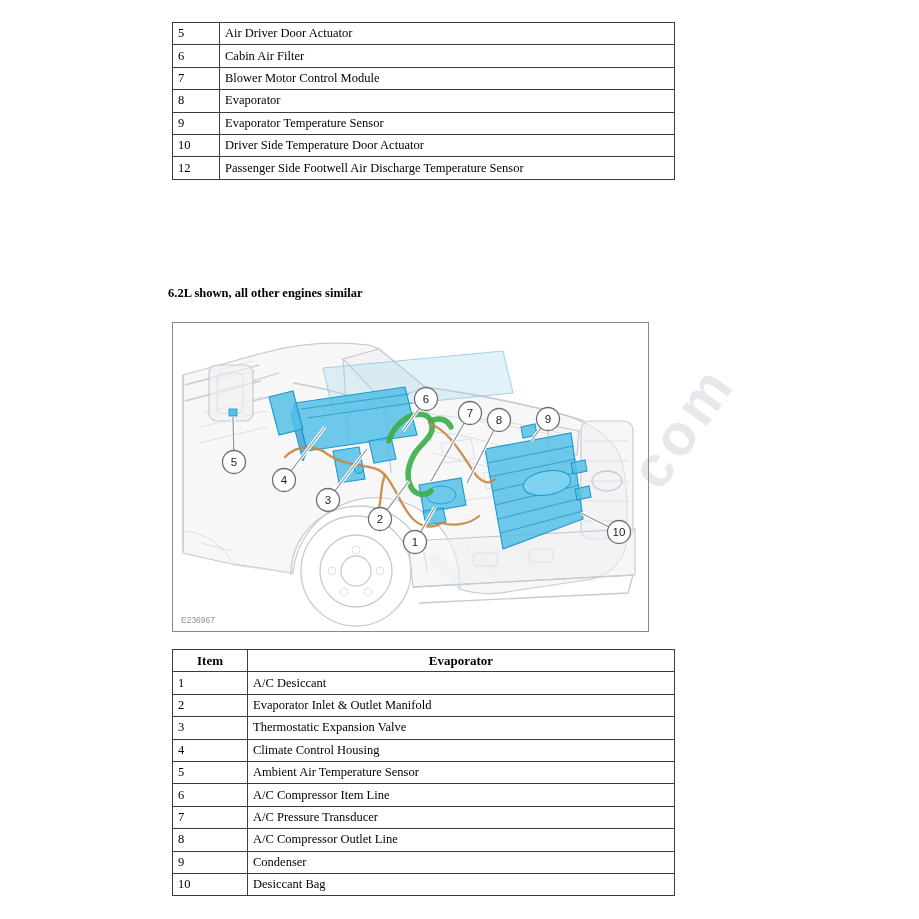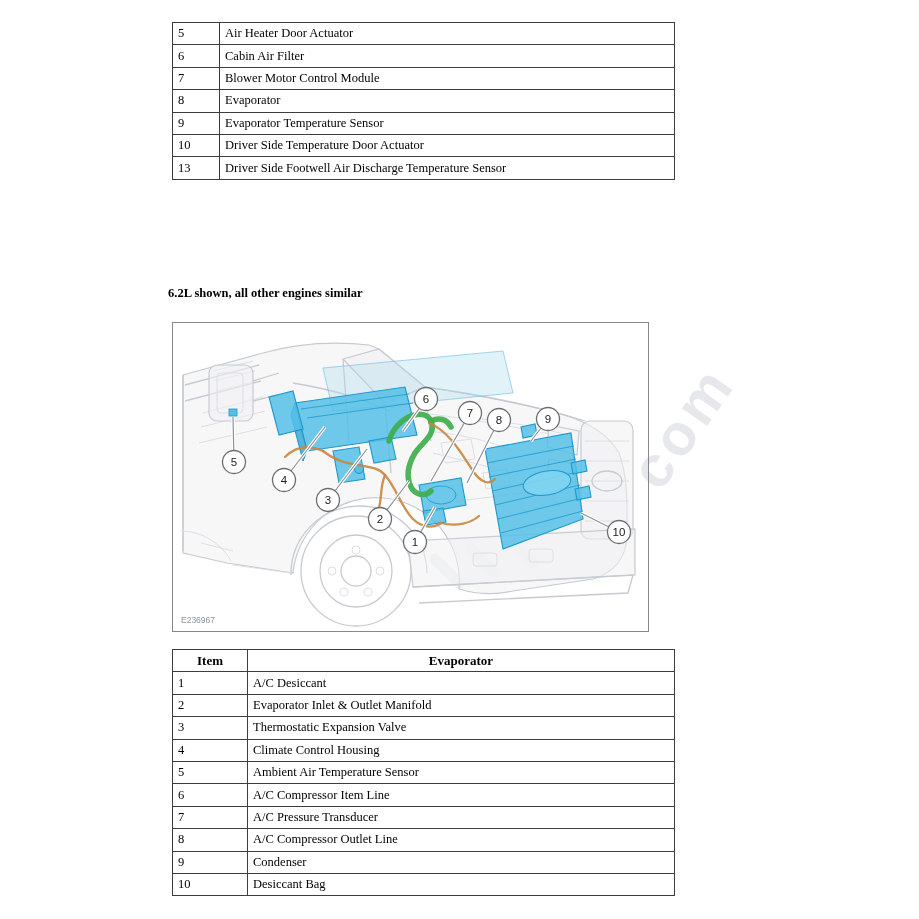--- a/index.html
+++ b/index.html
@@ -61,21 +61,21 @@
 <body>
 
 <table class="abs top-table">
   <colgroup>
       <col style="width:47px">
       <col>
     </colgroup>
   <tbody id="top-tbody">
       <tr>
         <td>5</td>
-        <td>Air Heater Door Actuator</td>
+        <td>Air Driver Door Actuator</td>
       </tr>
       <tr>
         <td>6</td>
         <td>Cabin Air Filter</td>
       </tr>
       <tr>
         <td>7</td>
         <td>Blower Motor Control Module</td>
       </tr>
       <tr>
@@ -84,22 +84,22 @@
       </tr>
       <tr>
         <td>9</td>
         <td>Evaporator Temperature Sensor</td>
       </tr>
       <tr>
         <td>10</td>
         <td>Driver Side Temperature Door Actuator</td>
       </tr>
       <tr>
-        <td>13</td>
-        <td>Driver Side Footwell Air Discharge Temperature Sensor</td>
+        <td>12</td>
+        <td>Passenger Side Footwell Air Discharge Temperature Sensor</td>
       </tr>
     </tbody>
 </table>
 
 <div class="abs fig-heading">6.2L shown, all other engines similar</div>
 
 <div class="abs watermark">com</div>
 
 <div class="abs figure-box">
 <svg width="475" height="308" viewBox="0 0 475 308">

